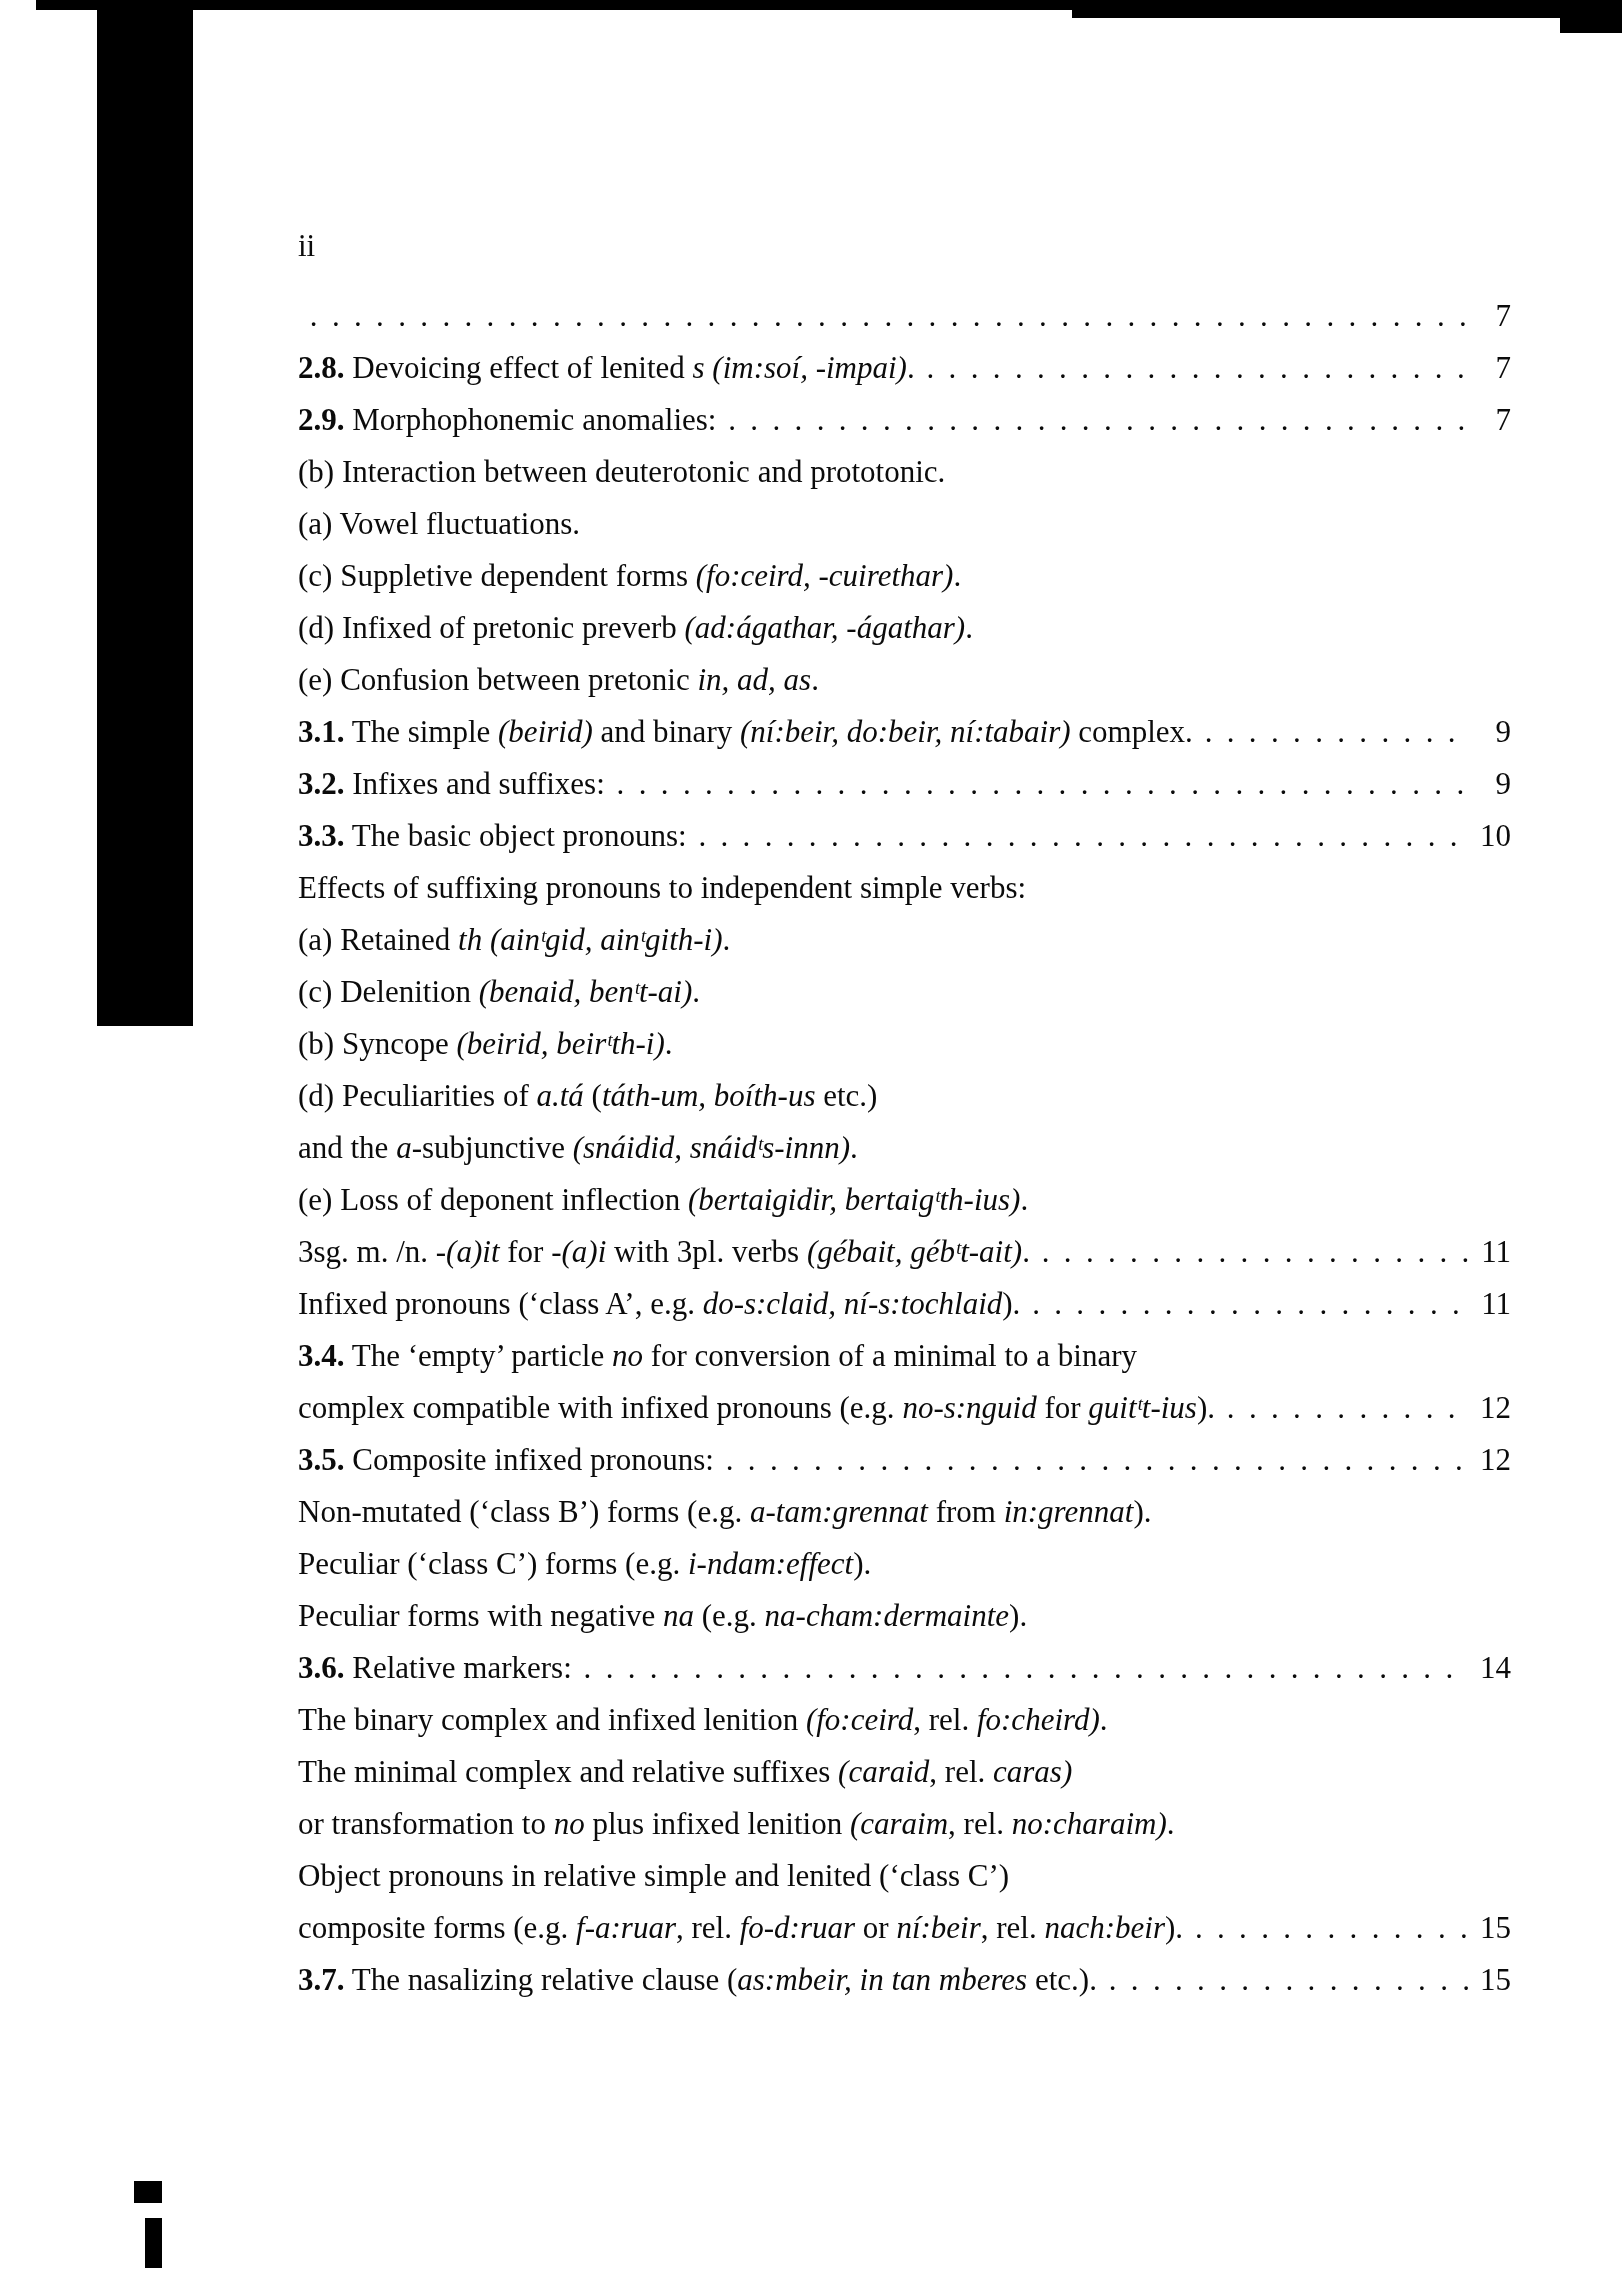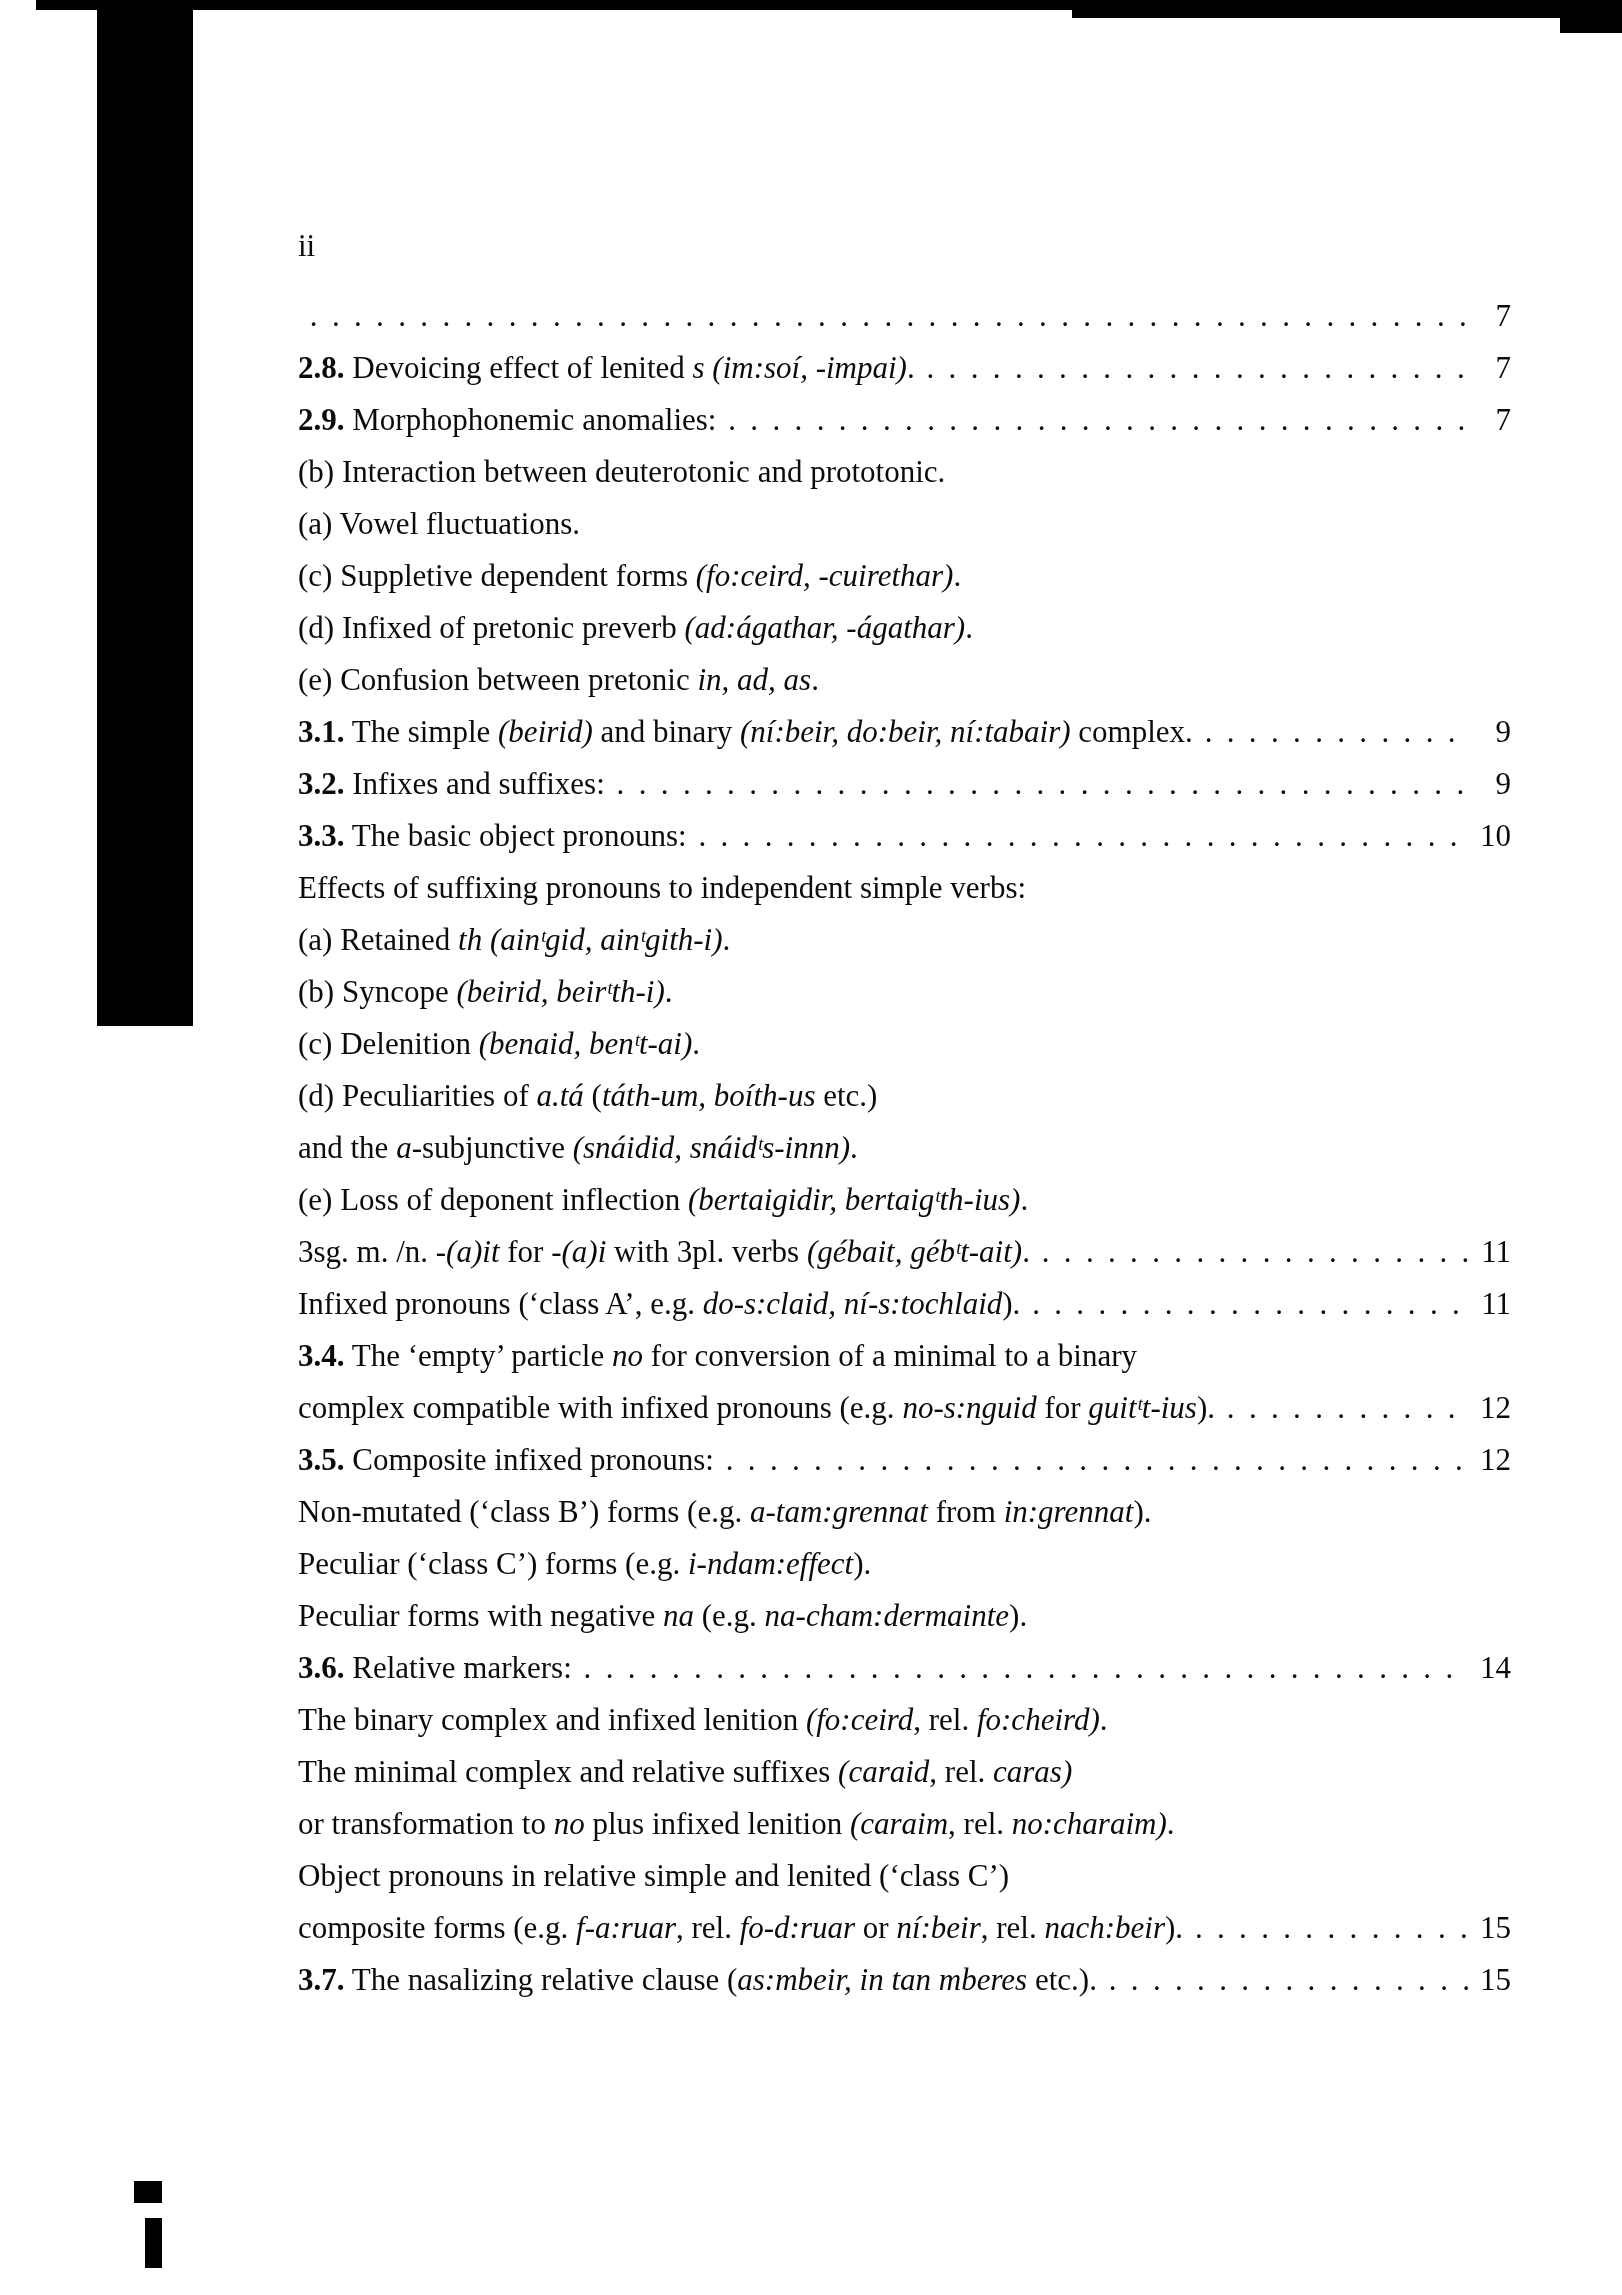--- a/index.html
+++ b/index.html
@@ -117,24 +117,24 @@
         <span class="leader">. . . . . . . . . . . . . . . . . . . . . . . . . . . . . . . . . . . . . . . . . . . . . . . . . . . . . . . . . . . . . . . . . . . . . . . . . . . . . . . . </span>
         <span class="pagenum">10</span>
       </div>
       <div class="toc-line">
         <span class="runs"><span>Effects of suffixing pronouns to independent simple verbs:</span></span>
       </div>
       <div class="toc-line">
         <span class="runs"><span>(a) Retained </span><span class="i">th (ainᵗgid, ainᵗgith-i)</span><span>.</span></span>
       </div>
       <div class="toc-line">
+        <span class="runs"><span>(c) Delenition </span><span class="i">(benaid, benᵗt-ai)</span><span>.</span></span>
+      </div>
+      <div class="toc-line">
         <span class="runs"><span>(b) Syncope </span><span class="i">(beirid, beirᵗth-i)</span><span>.</span></span>
-      </div>
-      <div class="toc-line">
-        <span class="runs"><span>(c) Delenition </span><span class="i">(benaid, benᵗt-ai)</span><span>.</span></span>
       </div>
       <div class="toc-line">
         <span class="runs"><span>(d) Peculiarities of </span><span class="i">a.tá</span><span> (</span><span class="i">táth-um, boíth-us</span><span> etc.)</span></span>
       </div>
       <div class="toc-line">
         <span class="runs"><span>and the </span><span class="i">a</span><span>-subjunctive </span><span class="i">(snáidid, snáidᵗs-innn)</span><span>.</span></span>
       </div>
       <div class="toc-line">
         <span class="runs"><span>(e) Loss of deponent inflection </span><span class="i">(bertaigidir, bertaigᵗth-ius)</span><span>.</span></span>
       </div>

